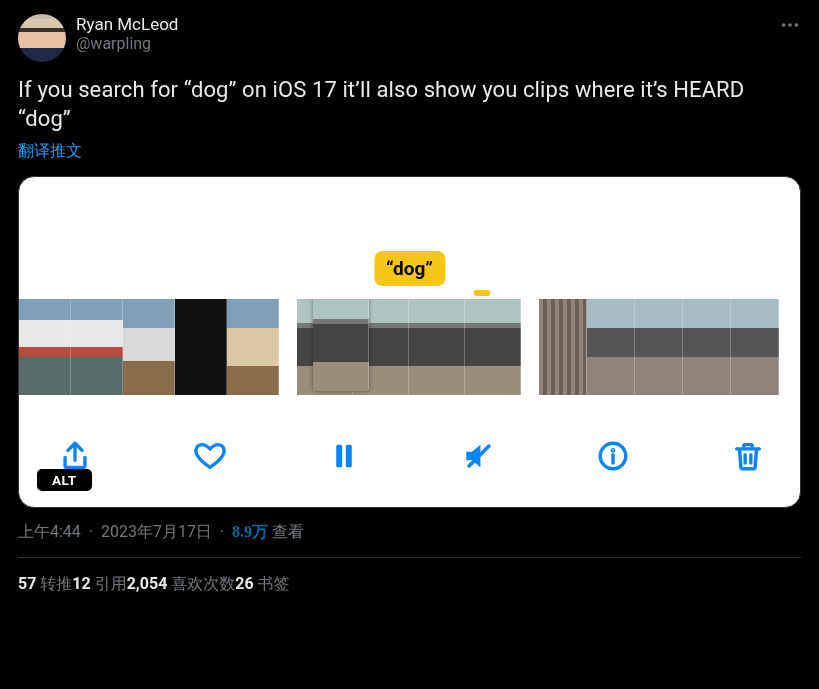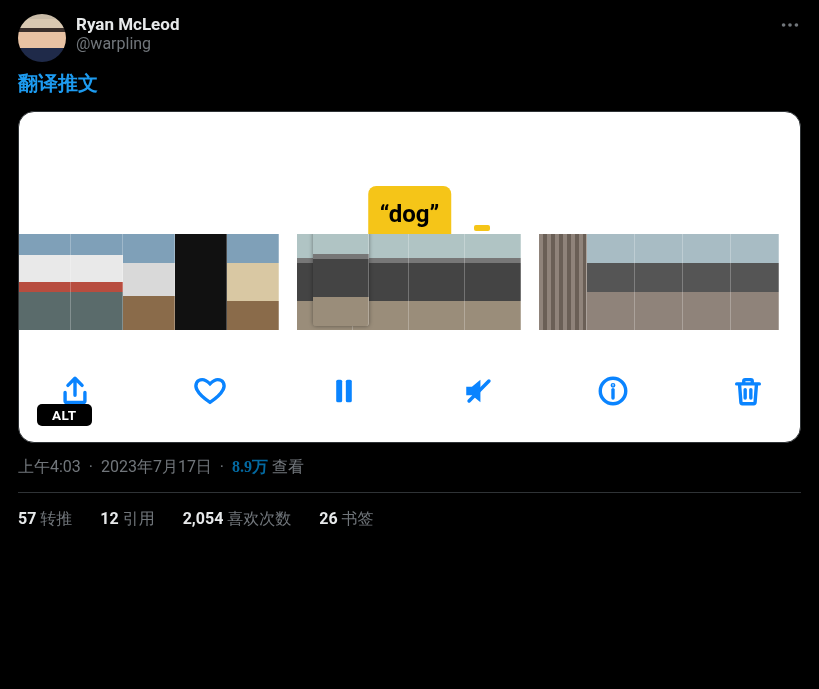--- a/index.html
+++ b/index.html
@@ -23,21 +23,21 @@
   .avatar {
     width: 48px;
     height: 48px;
     border-radius: 50%;
     overflow: hidden;
     flex-shrink: 0;
     background: linear-gradient(180deg,#c9bba7 0,#c9bba7 10%,#d9c8b1 10%,#d9c8b1 30%,#3a2f2b 30%,#3a2f2b 38%,#e8c2a3 38%,#e8c2a3 70%,#1f2a49 70%,#1f2a49 100%);
   }
   .user-block { flex: 1; }
   .display-name {
-    font-weight: 700;
+    font-weight: 400;
     font-size: 17px;
     color: #e7e9ea;
   }
   .handle {
     font-size: 16px;
     color: #71767b;
   }
   .more-icon {
     color: #71767b;
     position: absolute;
@@ -48,45 +48,44 @@
   .more-icon svg { width: 22px; height: 22px; }
   .body-text {
     margin-top: 14px;
     font-size: 22px;
     line-height: 1.3;
     color: #e7e9ea;
     letter-spacing: 0.1px;
   }
   .translate-link {
     color: #1d9bf0;
-    font-size: 20px;
+    font-size: 16px;
     margin-top: 8px;
     cursor: pointer;
-    font-weight: bold;
   }
   .media-card {
     margin-top: 14px;
     background: #fff;
     border-radius: 16px;
     overflow: hidden;
     position: relative;
     border: 1px solid #2f3336;
     height: 332px;
   }
   .media-top-gap { height: 84px; }
   .dog-label {
     position: absolute;
     top: 74px;
     left: 50%;
     transform: translateX(-50%);
     background: #f5c518;
     color: #000;
     font-weight: 700;
-    font-size: 24px;
-    padding: 14px 12px;
+    font-size: 19px;
+    padding: 6px 12px;
     border-radius: 8px;
   }
   .timeline-yellow-tick {
     position: absolute;
     top: 113px;
     left: 455px;
     width: 16px;
     height: 6px;
     background: #f5c518;
     border-radius: 2px;
@@ -188,21 +187,20 @@
     color: #0369a1;
     font-weight: 700;
     font-family: Liberation Serif, serif;
   }
   .sep-line {
     border-top: 1px solid #2f3336;
     margin-top: 14px;
   }
   .stats-row {
     display: flex;
-    gap: 28px;
     padding: 16px 0 0 0;
     font-size: 16px;
     color: #71767b;
   }
   .stats-row .num {
     color: #e7e9ea;
     font-weight: 700;
   }
   .stats-row > div { cursor: pointer; }
 </style>
@@ -219,20 +217,21 @@
     </div>
     <div class="more-icon">
       <svg viewBox="0 0 24 24">
           <circle cx="5" cy="12" r="2" fill="#71767b"></circle>
           <circle cx="12" cy="12" r="2" fill="#71767b"></circle>
           <circle cx="19" cy="12" r="2" fill="#71767b"></circle>
         </svg>
     </div>
   </div>
 
+  <div class="body-text">If you search for “dog” on iOS 17 it’ll also show you clips where it’s HEARD “dog”</div>
 
   <div class="translate-link">翻译推文</div>
 
   <div class="media-card">
     <div class="media-top-gap"></div>
     <div class="dog-label">“dog”</div>
     <div class="timeline-yellow-tick"></div>
 
     <div class="thumb-row">
       <div class="clip clip1">
@@ -292,21 +291,21 @@
         <svg viewBox="0 0 24 24">
             <path d="M4 7h16M9 7V5a1 1 0 011-1h4a1 1 0 011 1v2M6 7l1 13a1 1 0 001 1h8a1 1 0 001-1l1-13M10 11v6M14 11v6" stroke-linecap="round"></path>
           </svg>
       </div>
     </div>
 
     <div class="alt-badge">ALT</div>
   </div>
 
   <div class="meta-row">
-    <span>上午4:03</span>
+    <span>上午4:44</span>
     &nbsp;·&nbsp;
     <span>2023年7月17日</span>
     &nbsp;·&nbsp;
     <span class="views-count">8.9万</span>
     <span>查看</span>
   </div>
 
   <div class="sep-line"></div>
 
   <div class="stats-row">

